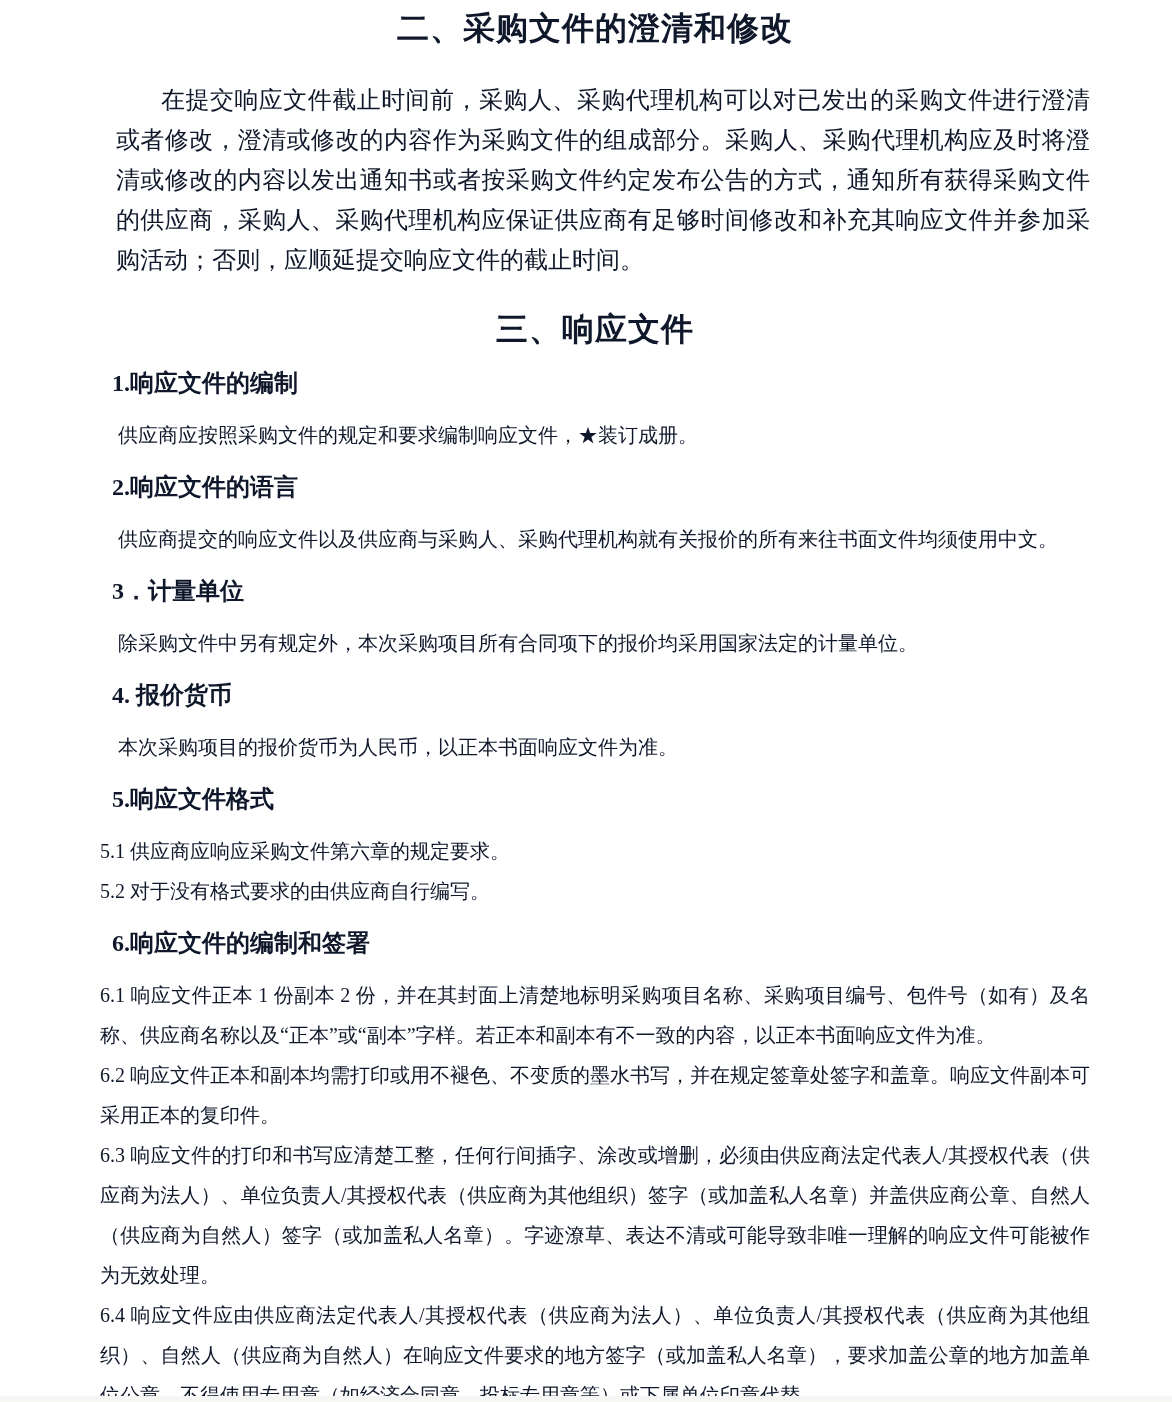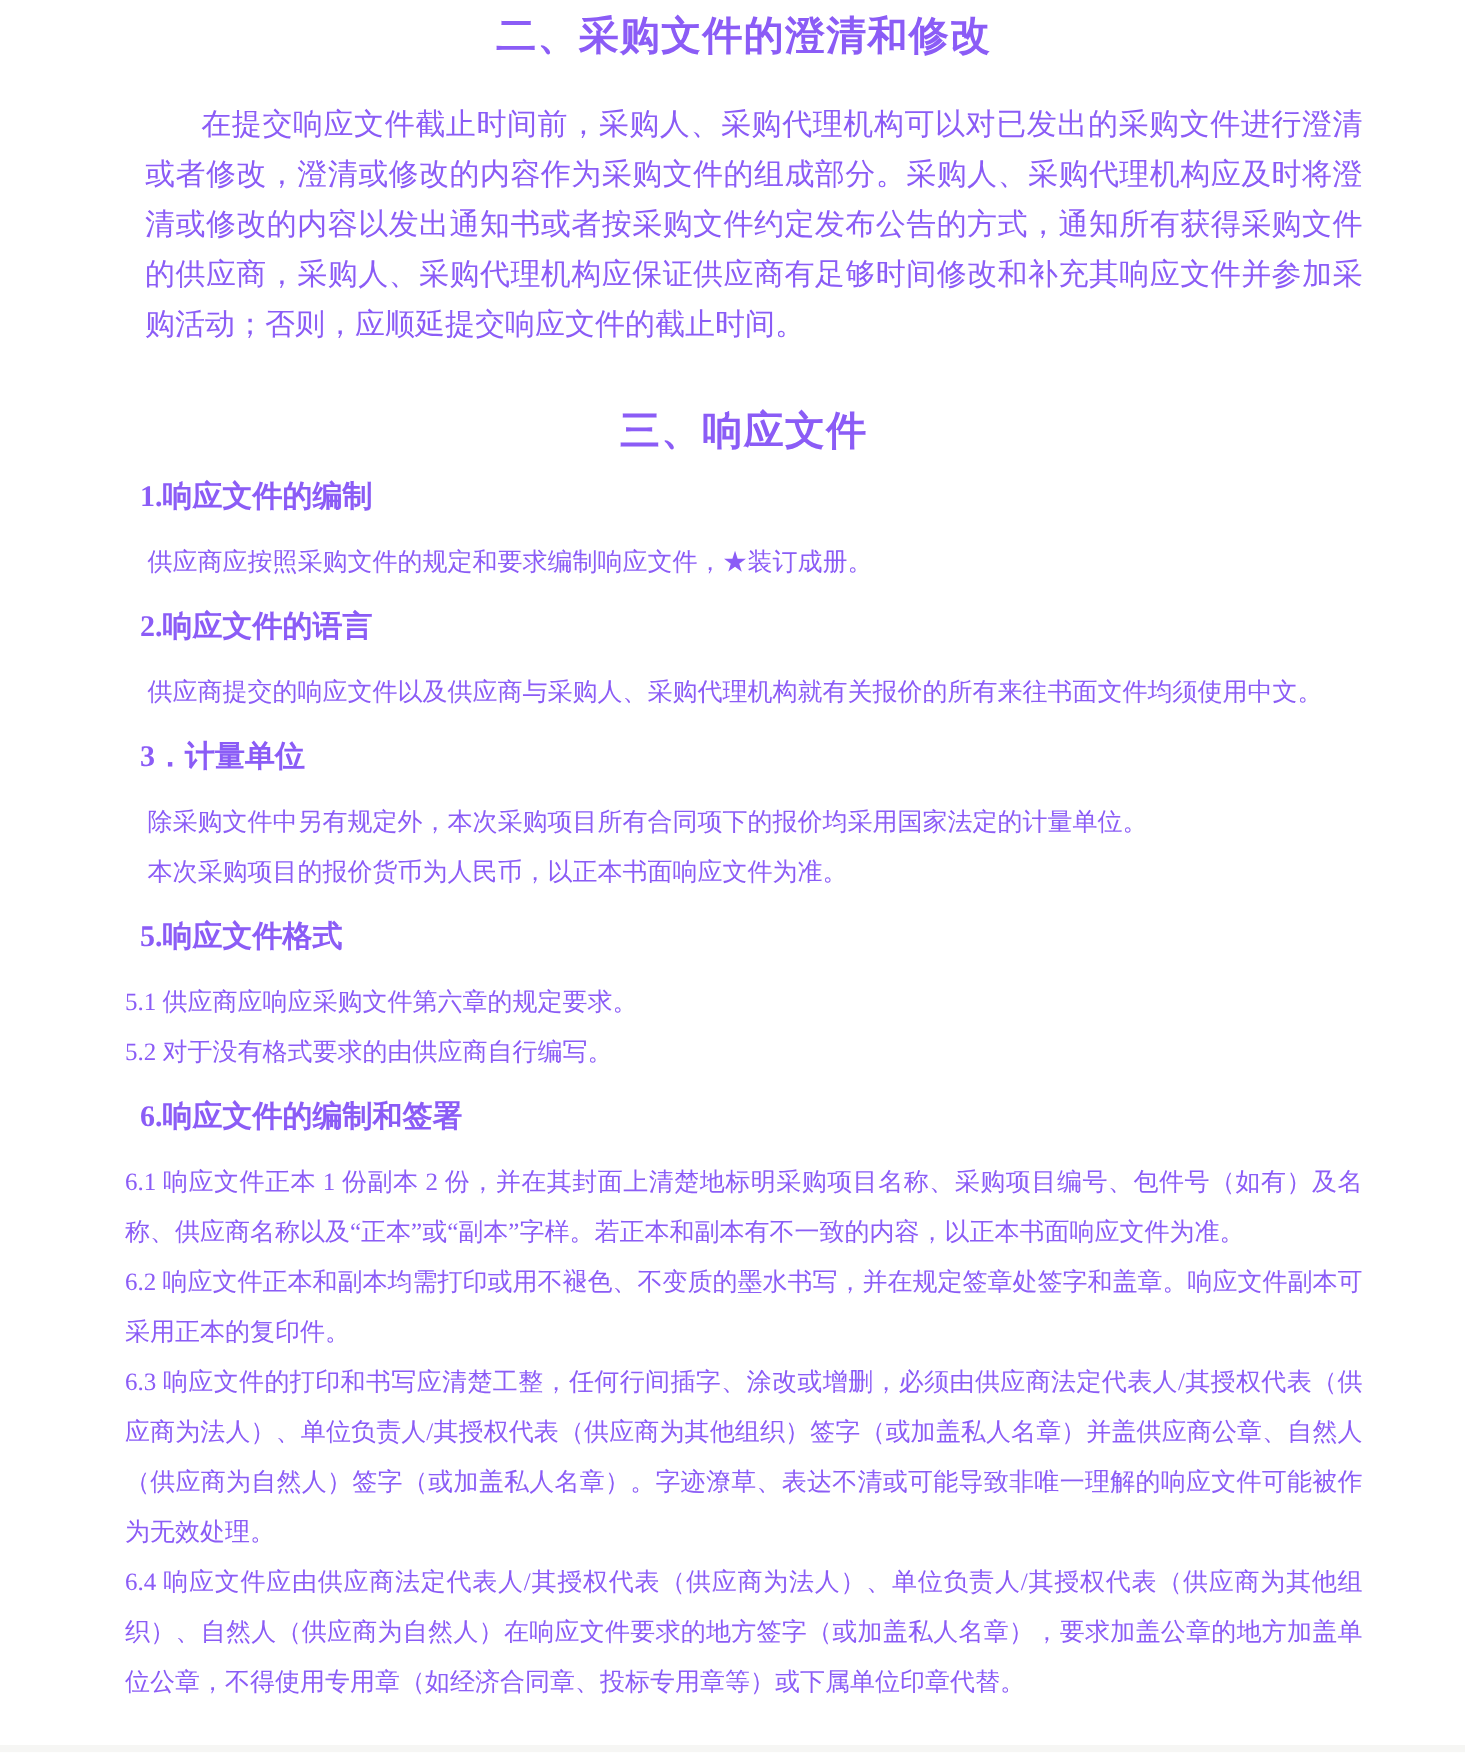--- a/index.html
+++ b/index.html
@@ -6,35 +6,35 @@
     margin: 0;
     padding: 0;
     background: #ffffff;
   }
   .doc {
     position: relative;
     width: 1172px;
     height: 1402px;
     box-sizing: border-box;
     background: #ffffff;
-    color: #8b5cf6;
+    color: #0f172a;
     padding: 6px 82px 4px 100px;
     font-family: "Liberation Serif", "DejaVu Serif", serif;
     overflow: hidden;
   }
   .doc-title {
     margin: 0;
     font-size: 32px;
     font-weight: 700;
     line-height: 44px;
     text-align: center;
     letter-spacing: 1px;
   }
   .doc-title.second {
-    margin-top: 42px;
+    margin-top: 27px;
   }
   .intro {
     margin: 30px 0 0 16px;
     font-size: 24px;
     line-height: 40px;
     text-align: justify;
     text-indent: 45px;
   }
   .item-heading {
     margin: 12px;
@@ -73,20 +73,21 @@
 
   <h2 class="item-heading">1.响应文件的编制</h2>
   <p class="body-para indent">供应商应按照采购文件的规定和要求编制响应文件，★装订成册。</p>
 
   <h2 class="item-heading">2.响应文件的语言</h2>
   <p class="body-para indent">供应商提交的响应文件以及供应商与采购人、采购代理机构就有关报价的所有来往书面文件均须使用中文。</p>
 
   <h2 class="item-heading">3．计量单位</h2>
   <p class="body-para indent">除采购文件中另有规定外，本次采购项目所有合同项下的报价均采用国家法定的计量单位。</p>
 
+  <h2 class="item-heading">4. 报价货币</h2>
   <p class="body-para indent">本次采购项目的报价货币为人民币，以正本书面响应文件为准。</p>
 
   <h2 class="item-heading">5.响应文件格式</h2>
   <p class="body-para">5.1 供应商应响应采购文件第六章的规定要求。</p>
   <p class="body-para">5.2 对于没有格式要求的由供应商自行编写。</p>
 
   <h2 class="item-heading">6.响应文件的编制和签署</h2>
   <p class="body-para">6.1 响应文件正本 1 份副本 2 份，并在其封面上清楚地标明采购项目名称、采购项目编号、包件号（如有）及名称、供应商名称以及“正本”或“副本”字样。若正本和副本有不一致的内容，以正本书面响应文件为准。</p>
   <p class="body-para">6.2 响应文件正本和副本均需打印或用不褪色、不变质的墨水书写，并在规定签章处签字和盖章。响应文件副本可采用正本的复印件。</p>
   <p class="body-para">6.3 响应文件的打印和书写应清楚工整，任何行间插字、涂改或增删，必须由供应商法定代表人/其授权代表（供应商为法人）、单位负责人/其授权代表（供应商为其他组织）签字（或加盖私人名章）并盖供应商公章、自然人（供应商为自然人）签字（或加盖私人名章）。字迹潦草、表达不清或可能导致非唯一理解的响应文件可能被作为无效处理。</p>

